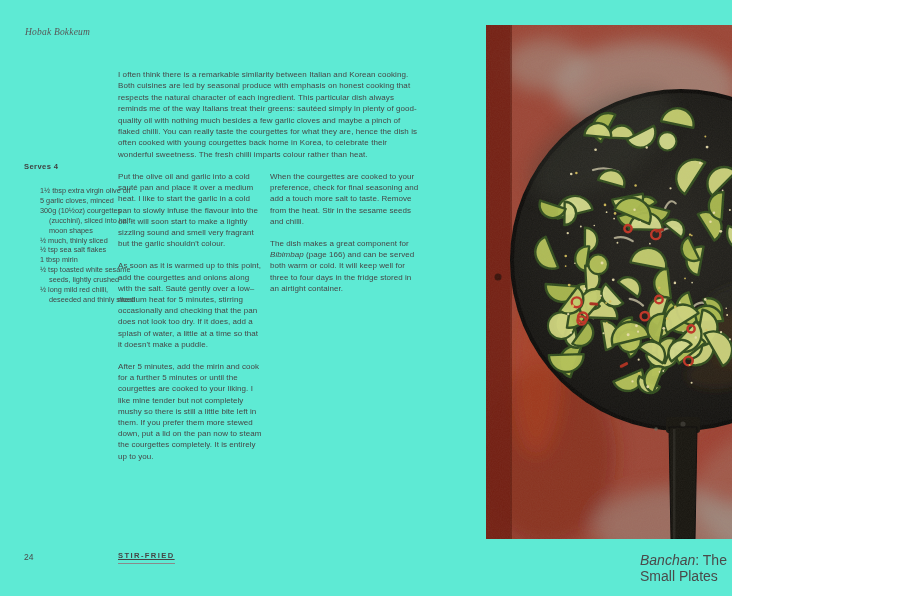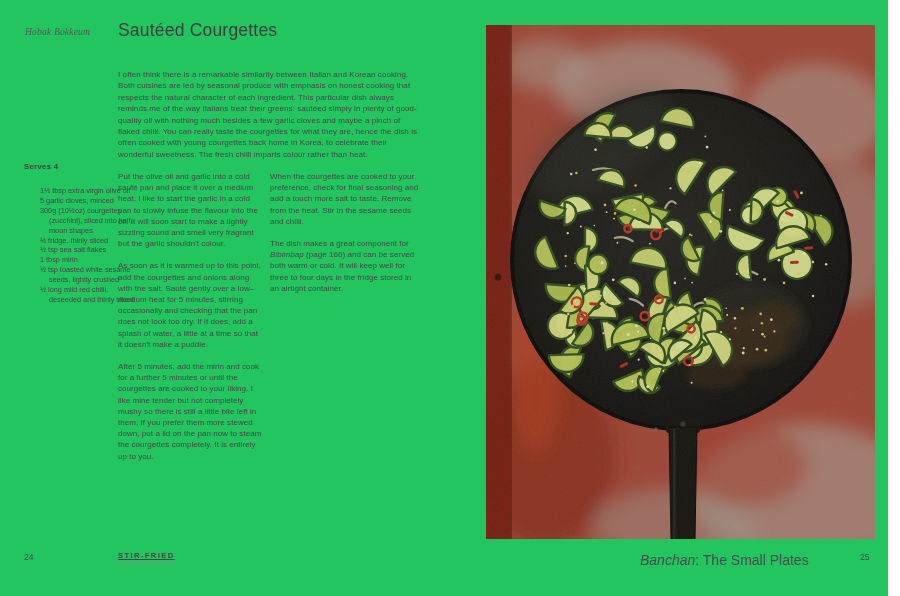--- a/index.html
+++ b/index.html
@@ -1,16 +1,16 @@
 <!DOCTYPE html>
 <html><head>
 <meta charset="utf-8">
 <style>
   html,body{margin:0;padding:0;background:#ffffff;}
-  .spread{position:relative;width:888px;height:596px;background:#22c55e;overflow:hidden;
+  .spread{position:relative;width:732px;height:596px;background:#5eead4;overflow:hidden;
           font-family:"Liberation Sans",sans-serif;color:#474747;}
   .abs{position:absolute;}
   .korean{left:25px;top:27px;font-family:"Liberation Serif",serif;font-style:italic;
           font-size:9.5px;color:#575757;letter-spacing:.2px;}
   .title{left:118px;top:20px;font-size:17.5px;color:#3d3d3d;letter-spacing:.2px;}
   .intro{left:118px;top:69px;width:300px;font-size:8px;line-height:11.4px;letter-spacing:.08px;}
   .serves{left:24px;top:162px;font-size:7.6px;font-weight:bold;letter-spacing:.4px;color:#3f3f3f;}
   .ingredients{left:40px;top:186px;width:96px;font-size:7.3px;line-height:9.9px;}
   .ingredients div{padding-left:9px;text-indent:-9px;}
   .mcol{top:171px;font-size:8px;line-height:11.2px;letter-spacing:.05px;}
@@ -27,31 +27,30 @@
   .photo{left:486px;top:25px;width:389px;height:514px;}
   .photo svg{display:block;}
   em.inline{font-style:italic;}
 </style>
 </head>
 <body>
 
 <div class="spread">
 
   <div class="abs korean">Hobak Bokkeum</div>
-  <h1 class="abs title" style="margin:0;font-weight:normal;">Sautéed Courgettes</h1>
 
   <div class="abs intro">I often think there is a remarkable similarity between Italian and Korean cooking. Both cuisines are led by seasonal produce with emphasis on honest cooking that respects the natural character of each ingredient. This particular dish always reminds me of the way Italians treat their greens: sautéed simply in plenty of good-quality oil with nothing much besides a few garlic cloves and maybe a pinch of flaked chilli. You can really taste the courgettes for what they are, hence the dish is often cooked with young courgettes back home in Korea, to celebrate their wonderful sweetness. The fresh chilli imparts colour rather than heat.</div>
 
   <div class="abs serves">Serves 4</div>
 
   <div class="abs ingredients">
     <div>1½ tbsp extra virgin olive oil</div>
     <div>5 garlic cloves, minced</div>
     <div>300g (10½oz) courgettes (zucchini), sliced into half-moon shapes</div>
-    <div>½ fridge, thinly sliced</div>
+    <div>½ much, thinly sliced</div>
     <div>½ tsp sea salt flakes</div>
     <div>1 tbsp mirin</div>
     <div>½ tsp toasted white sesame seeds, lightly crushed</div>
     <div>½ long mild red chilli, deseeded and thinly sliced</div>
   </div>
 
   <div class="abs mcol col1">
     <p>Put the olive oil and garlic into a cold sauté pan and place it over a medium heat. I like to start the garlic in a cold pan to slowly infuse the flavour into the oil. It will soon start to make a lightly sizzling sound and smell very fragrant but the garlic shouldn't colour.</p>
     <p>As soon as it is warmed up to this point, add the courgettes and onions along with the salt. Sauté gently over a low–medium heat for 5 minutes, stirring occasionally and checking that the pan does not look too dry. If it does, add a splash of water, a little at a time so that it doesn't make a puddle.</p>
     <p>After 5 minutes, add the mirin and cook for a further 5 minutes or until the courgettes are cooked to your liking. I like mine tender but not completely mushy so there is still a little bite left in them. If you prefer them more stewed down, put a lid on the pan now to steam the courgettes completely. It is entirely up to you.</p>

